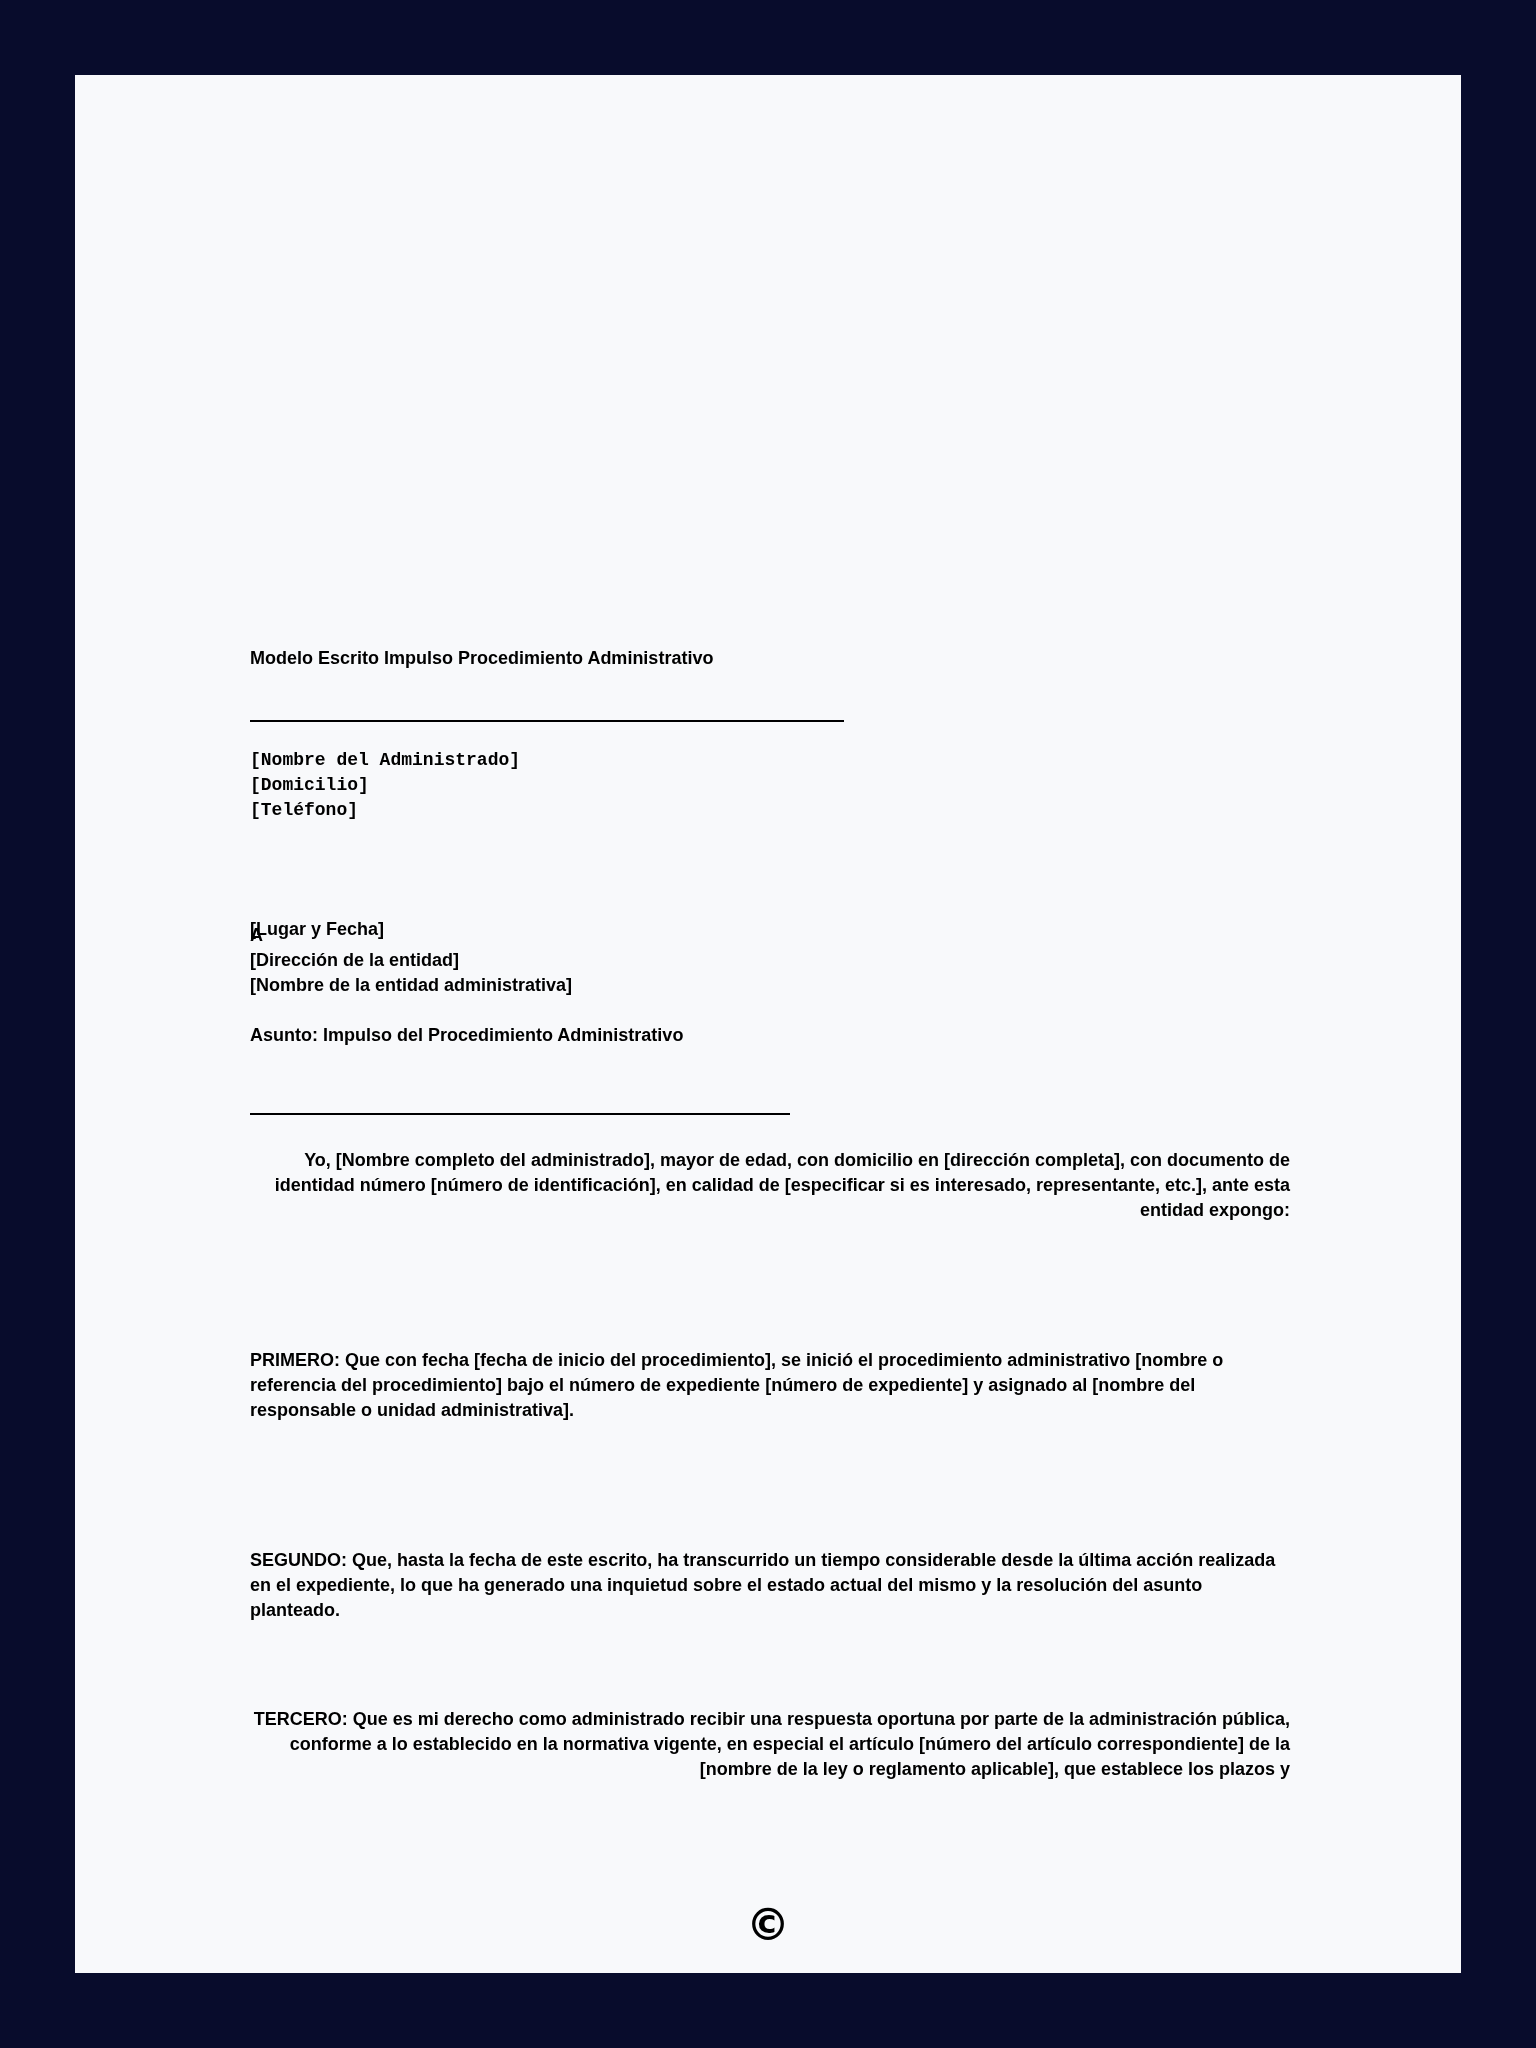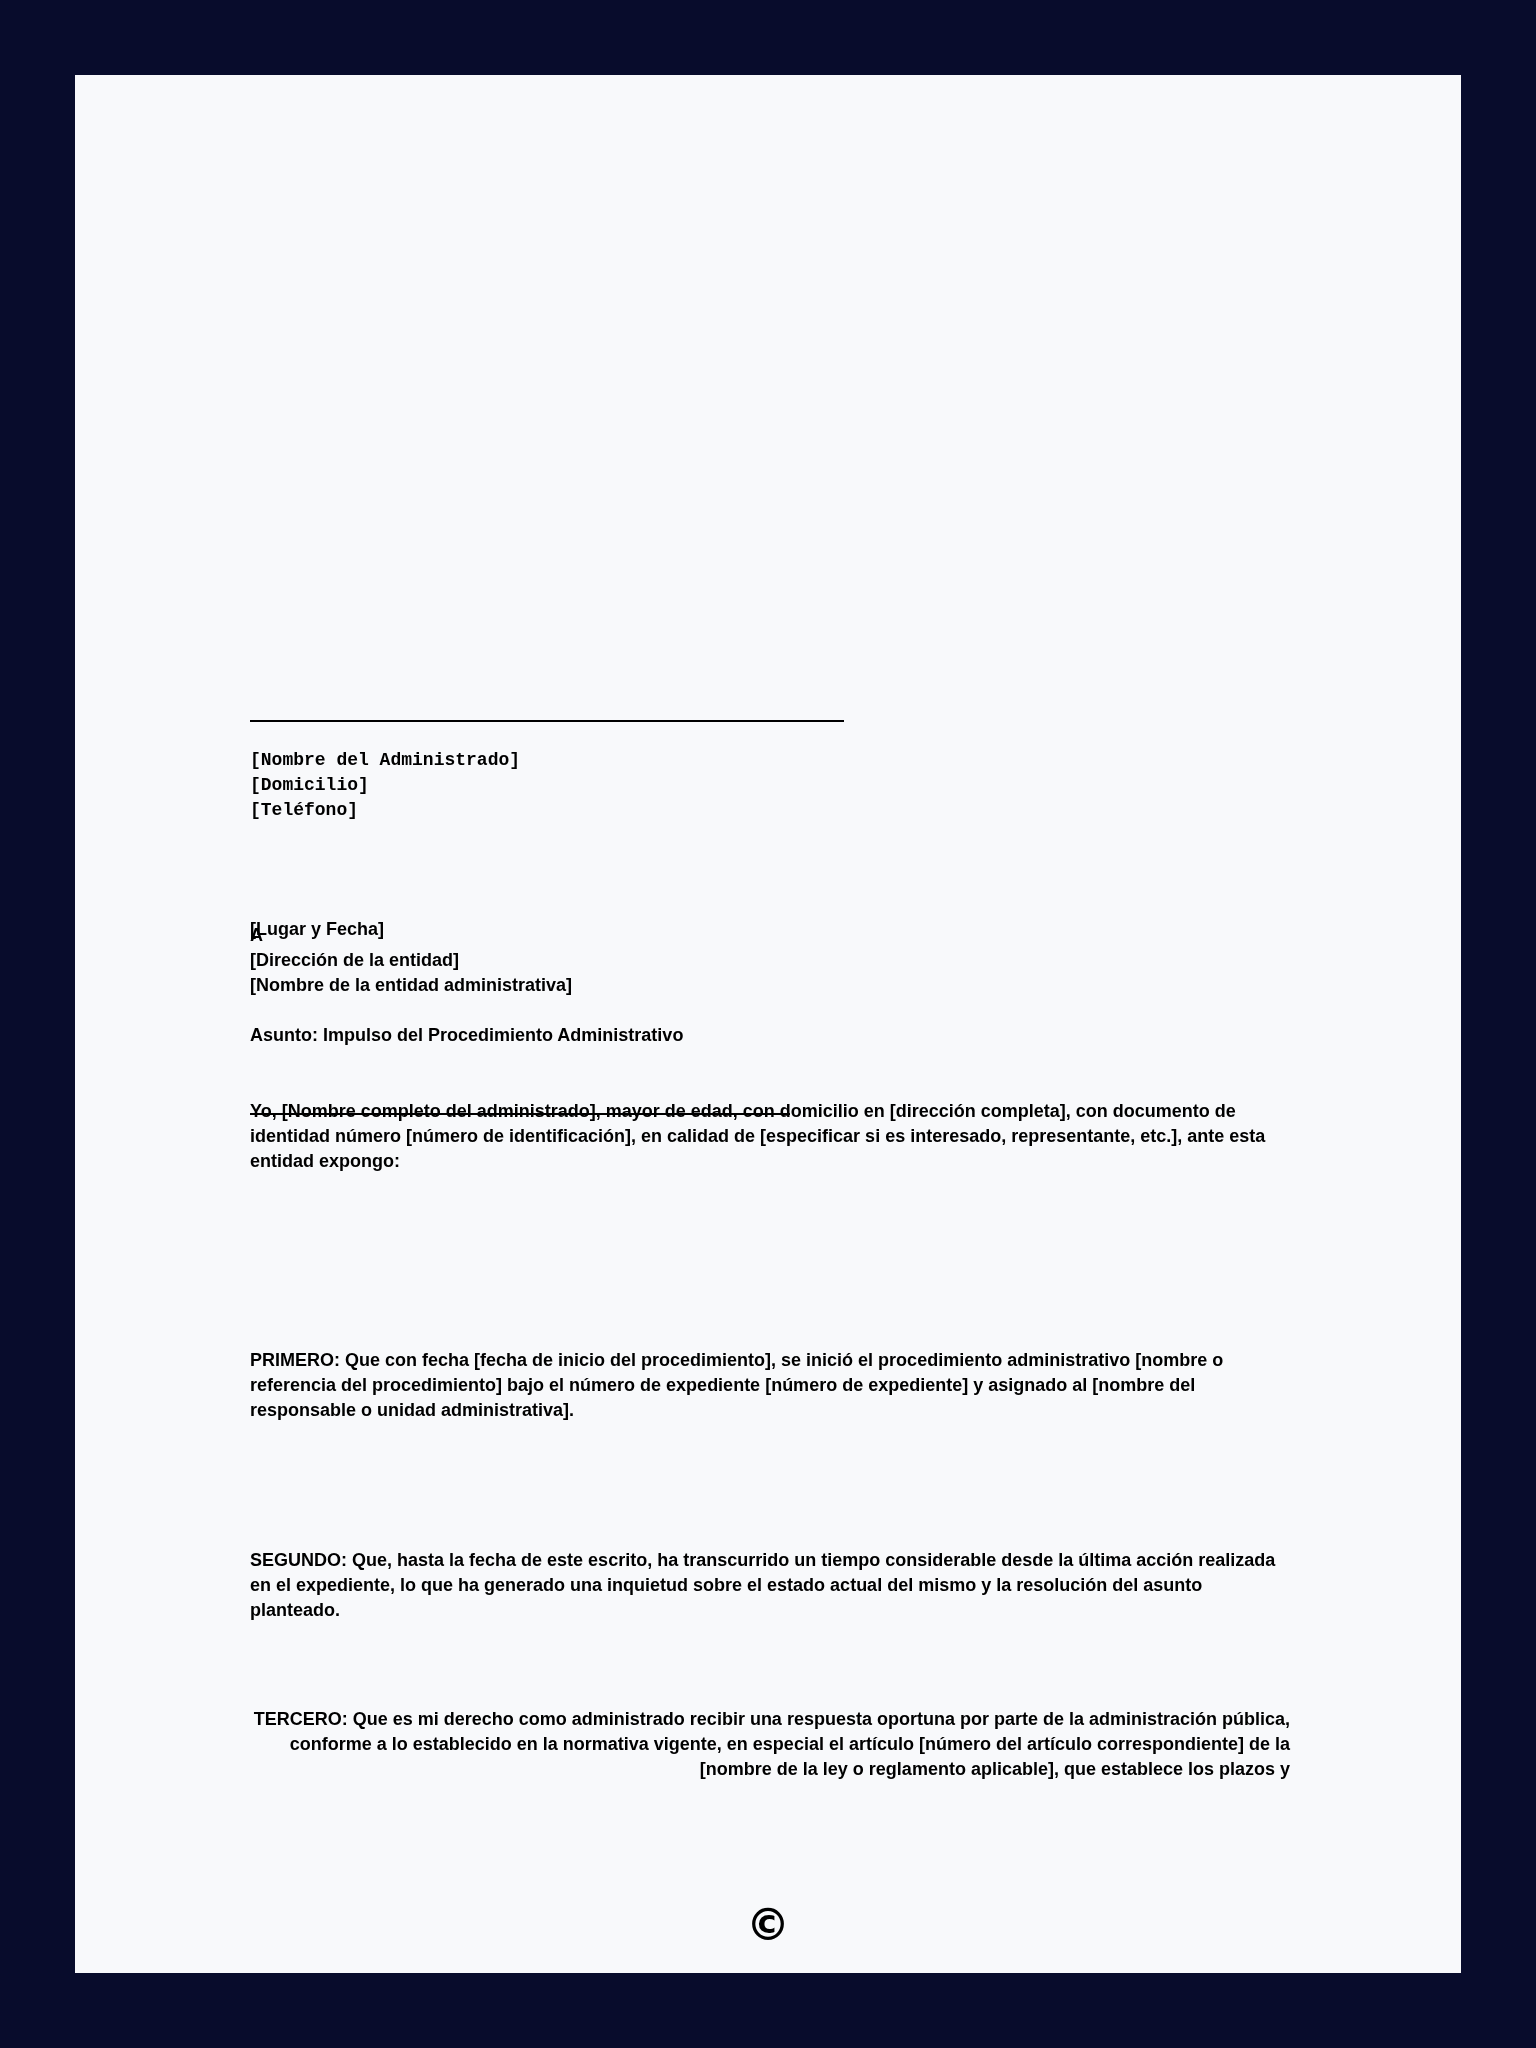--- a/index.html
+++ b/index.html
@@ -78,20 +78,21 @@
       line-height: 50px;
       color: #000;
     }
   </style>
 </head>
 <body>
 
 <div class="page">
 
 
+  <div class="content" style="top:571px;">Modelo Escrito Impulso Procedimiento Administrativo</div>
 
   <div class="rule" style="top:645px; width:594px;"></div>
 
   <div class="content" style="top:673px;font-family:Liberation Mono, monospace;">
     <span class="line">[Nombre del Administrado]</span>
     <span class="line">[Domicilio]</span>
     <span class="line">[Teléfono]</span>
   </div>
 
   <div class="content" style="top:798px;margin-top:44px;">[Lugar y Fecha]</div>
@@ -99,21 +100,21 @@
   <div class="content" style="top:848px;">
     <span class="line">A</span>
     <span class="line">[Dirección de la entidad]</span>
     <span class="line">[Nombre de la entidad administrativa]</span>
   </div>
 
   <div class="content" style="top:948px;">Asunto: Impulso del Procedimiento Administrativo</div>
 
   <div class="rule" style="top:1038px; width:540px;"></div>
 
-  <p class="para" style="top:1024px;">Yo, [Nombre completo del administrado], mayor de edad, con domicilio en [dirección completa], con documento de identidad número [número de identificación], en calidad de [especificar si es interesado, representante, etc.], ante esta entidad expongo:</p>
+  <p class="para" style="top:1073px;text-align:right;">Yo, [Nombre completo del administrado], mayor de edad, con domicilio en [dirección completa], con documento de identidad número [número de identificación], en calidad de [especificar si es interesado, representante, etc.], ante esta entidad expongo:</p>
 
   <p class="para" style="top:1273px;">PRIMERO: Que con fecha [fecha de inicio del procedimiento], se inició el procedimiento administrativo [nombre o referencia del procedimiento] bajo el número de expediente [número de expediente] y asignado al [nombre del responsable o unidad administrativa].</p>
 
   <p class="para" style="top:1473px;">SEGUNDO: Que, hasta la fecha de este escrito, ha transcurrido un tiempo considerable desde la última acción realizada en el expediente, lo que ha generado una inquietud sobre el estado actual del mismo y la resolución del asunto planteado.</p>
 
   <p class="para" style="top:1632px;text-align:right;">TERCERO: Que es mi derecho como administrado recibir una respuesta oportuna por parte de la administración pública, conforme a lo establecido en la normativa vigente, en especial el artículo [número del artículo correspondiente] de la [nombre de la ley o reglamento aplicable], que establece los plazos y</p>
 
   <div class="copyright">©</div>
 
 </div>

